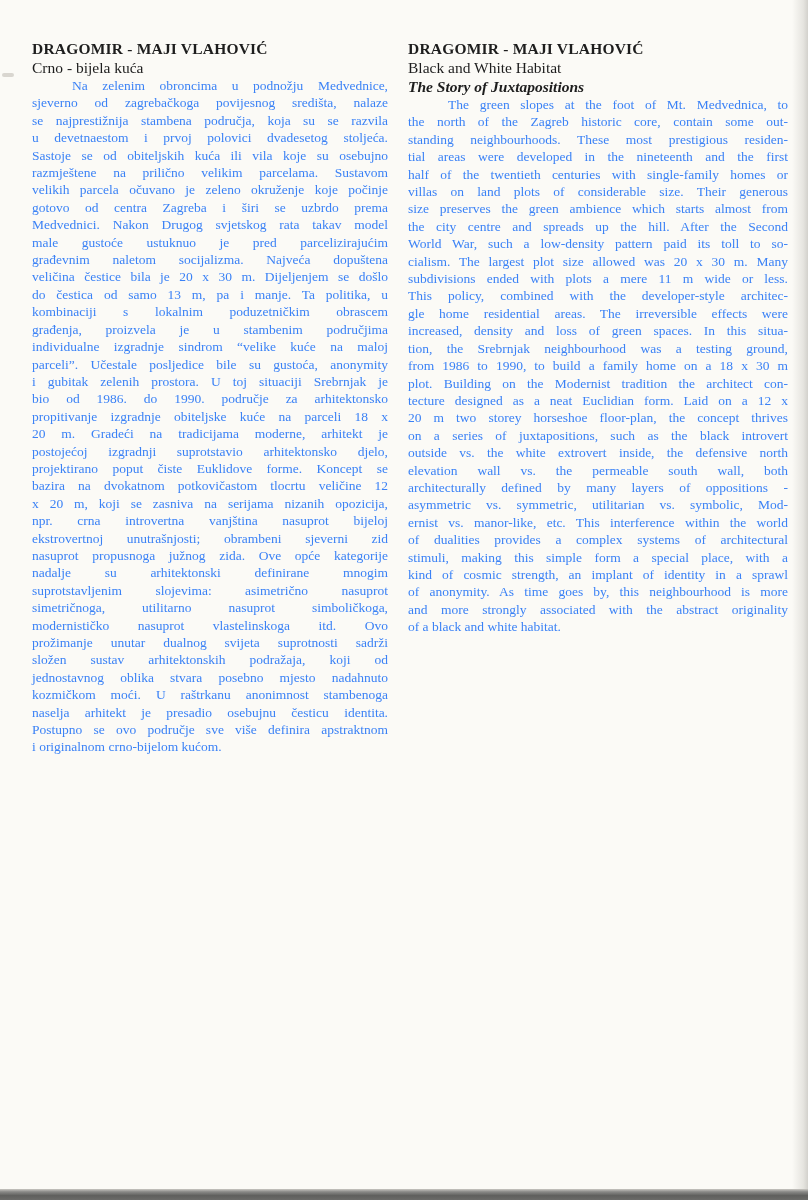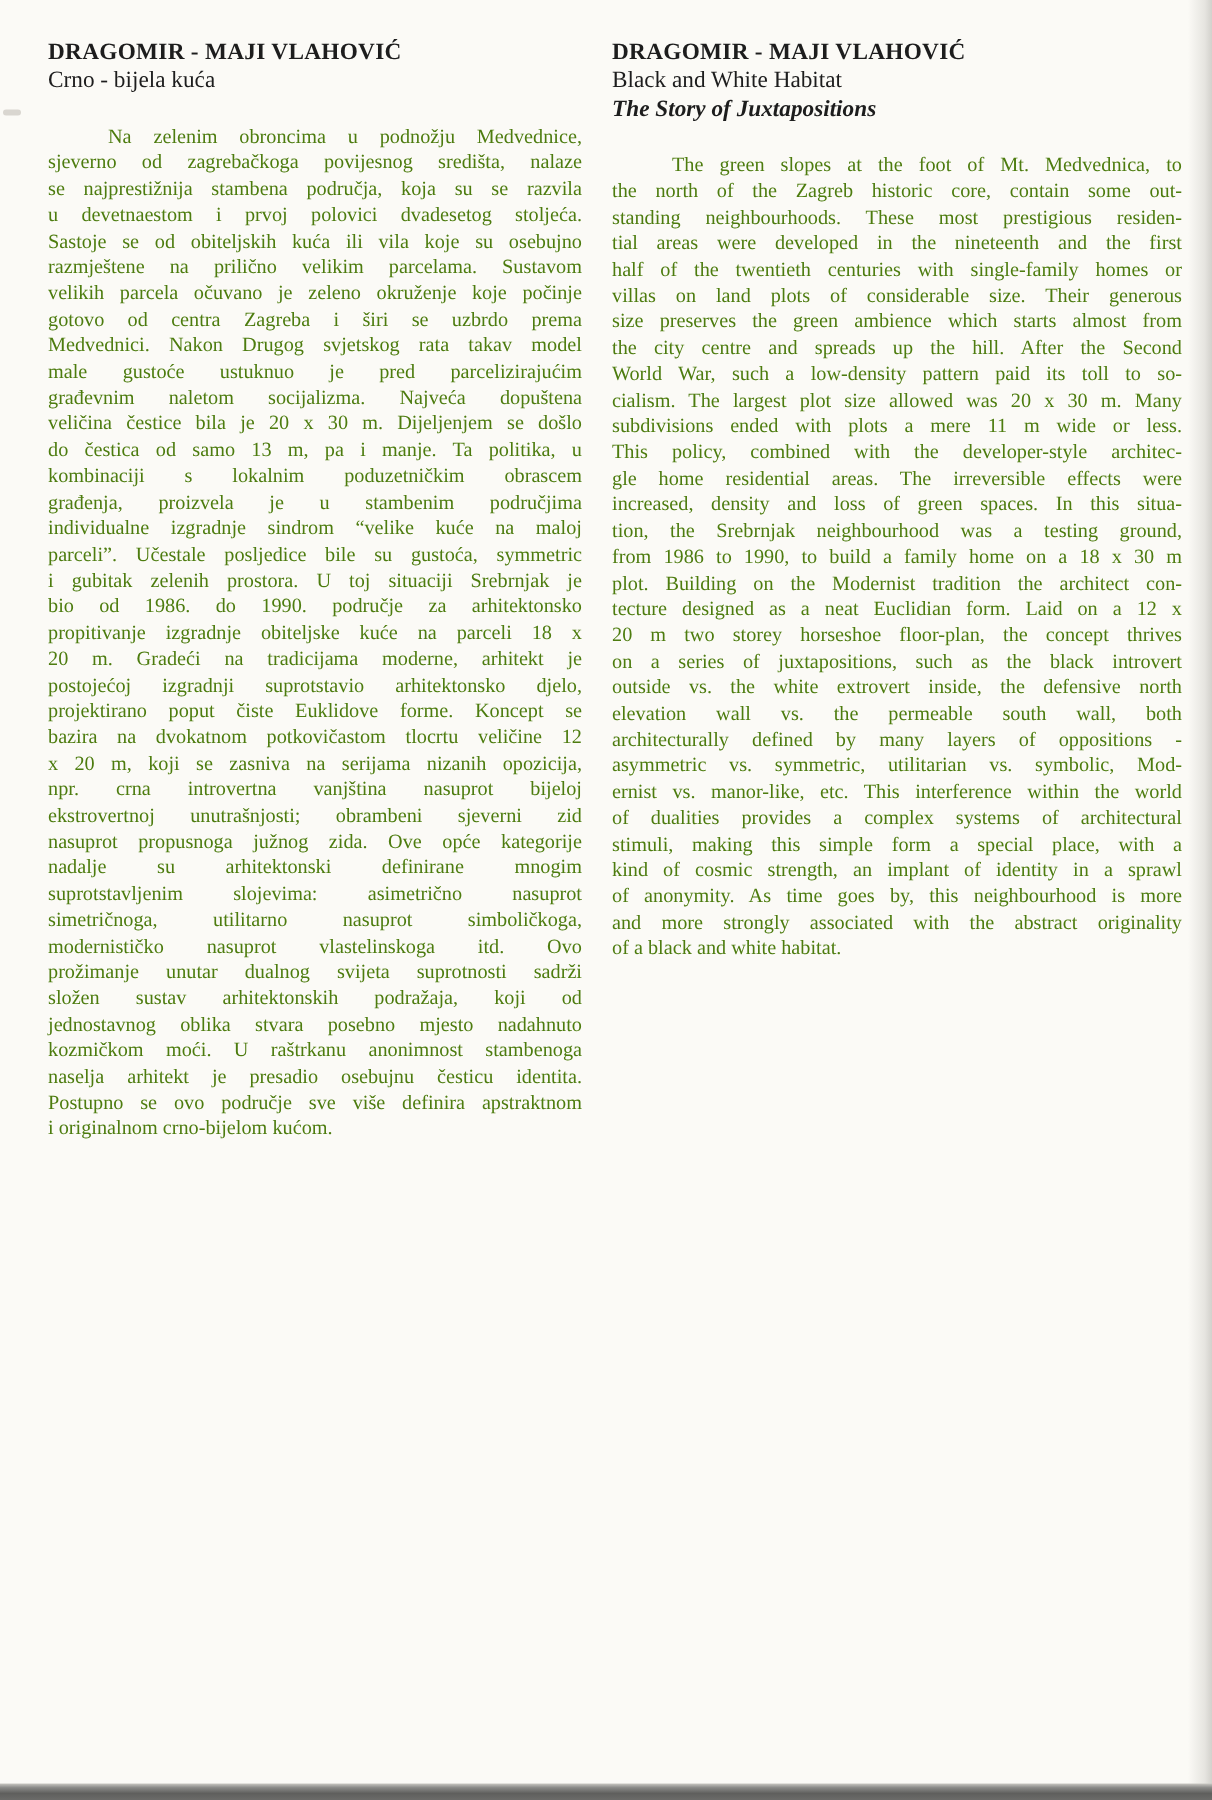--- a/index.html
+++ b/index.html
@@ -36,21 +36,21 @@
   .scan-speck {
     position: absolute;
     left: 2px; top: 73px;
     width: 12px; height: 4px;
     background: #d9d6d0;
     border-radius: 2px;
   }
 
   .column {
     position: absolute;
-    top: 25px;
+    top: 39px;
   }
   .column.left  { left: 32px;  width: 356px; }
   .column.right { left: 408px; width: 380px; }
 
   .col-title {
     font-weight: bold;
     font-size: 15.5px;
     line-height: 19px;
     color: #1d1d1d;
     letter-spacing: 0.2px;
@@ -61,24 +61,23 @@
     line-height: 19px;
     color: #1d1d1d;
   }
   .col-subtitle.italic {
     font-weight: bold;
     font-style: italic;
     font-size: 15.5px;
   }
 
   .para {
-    margin-top: 19px;
     font-size: 13.5px;
     line-height: 17.4px;
-    color: #4d7c0f;
+    color: #3b82f6;
   }
   .tline {
     white-space: nowrap;
     text-align: justify;
     text-align-last: justify;
   }
   .tline.lastline {
     text-align-last: left;
   }
   .para .tline:first-child {
@@ -105,21 +104,21 @@
         <div class="tline">velikih parcela očuvano je zeleno okruženje koje počinje</div>
         <div class="tline">gotovo od centra Zagreba i širi se uzbrdo prema</div>
         <div class="tline">Medvednici. Nakon Drugog svjetskog rata takav model</div>
         <div class="tline">male gustoće ustuknuo je pred parcelizirajućim</div>
         <div class="tline">građevnim naletom socijalizma. Najveća dopuštena</div>
         <div class="tline">veličina čestice bila je 20 x 30 m. Dijeljenjem se došlo</div>
         <div class="tline">do čestica od samo 13 m, pa i manje. Ta politika, u</div>
         <div class="tline">kombinaciji s lokalnim poduzetničkim obrascem</div>
         <div class="tline">građenja, proizvela je u stambenim područjima</div>
         <div class="tline">individualne izgradnje sindrom “velike kuće na maloj</div>
-        <div class="tline">parceli”. Učestale posljedice bile su gustoća, symmetric</div>
+        <div class="tline">parceli”. Učestale posljedice bile su gustoća, anonymity</div>
         <div class="tline">i gubitak zelenih prostora. U toj situaciji Srebrnjak je</div>
         <div class="tline">bio od 1986. do 1990. područje za arhitektonsko</div>
         <div class="tline">propitivanje izgradnje obiteljske kuće na parceli 18 x</div>
         <div class="tline">20 m. Gradeći na tradicijama moderne, arhitekt je</div>
         <div class="tline">postojećoj izgradnji suprotstavio arhitektonsko djelo,</div>
         <div class="tline">projektirano poput čiste Euklidove forme. Koncept se</div>
         <div class="tline">bazira na dvokatnom potkovičastom tlocrtu veličine 12</div>
         <div class="tline">x 20 m, koji se zasniva na serijama nizanih opozicija,</div>
         <div class="tline">npr. crna introvertna vanjština nasuprot bijeloj</div>
         <div class="tline">ekstrovertnoj unutrašnjosti; obrambeni sjeverni zid</div>

